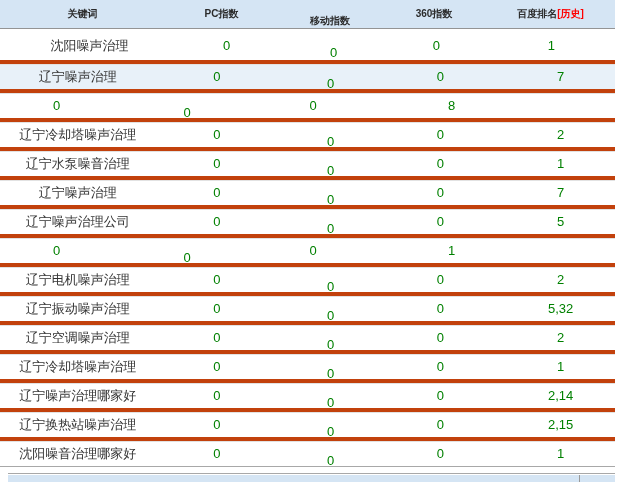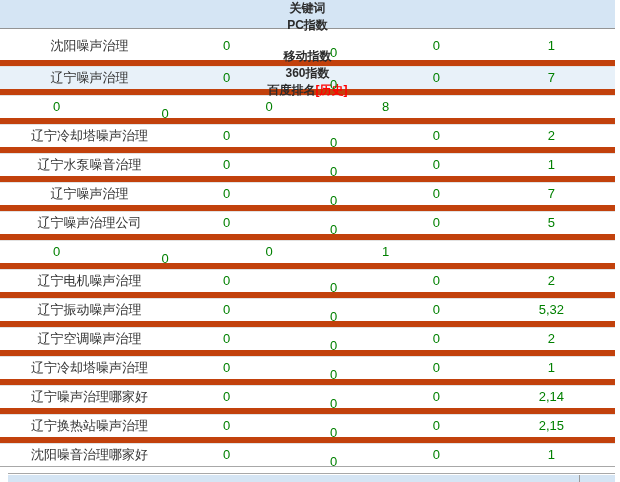--- a/index.html
+++ b/index.html
@@ -15,37 +15,37 @@
     width: 615px;
   }
   
   .t-head {
     display: flex;
     height: 28px;
     align-items: center;
     background: var(--header-bg, #d5e5f4);
     border-bottom: 1px solid #949494;
     box-shadow: 0 1px 0 #d2d2d2;
-    font-size: 12px;
+    font-size: 10px;
     font-weight: bold;
     color: #2b2b2b;
-    flex-direction: column;
   }
   
   .t-row {
     display: flex;
     height: 29px;
     align-items: center;
     background: #ffffff;
     box-sizing: border-box;
     font-size: 13px;
   }
   .t-row + .t-row {
-    border-top: 6px solid #c2410c;
+    border-top: 4px solid #c2410c;
     box-shadow: inset 0 1px 0 #e2e2e2;
+    gap: 22px;
   }
   .t-row.hl {
     background: var(--row-highlight-bg, #e8f1f9);
   }
   .t-body {
     border-top: 2px solid #ffffff; 
     border-bottom: 1px solid #a8a8a8;
   }
   
   .c-kw   { width: 165px; text-align: center; }

